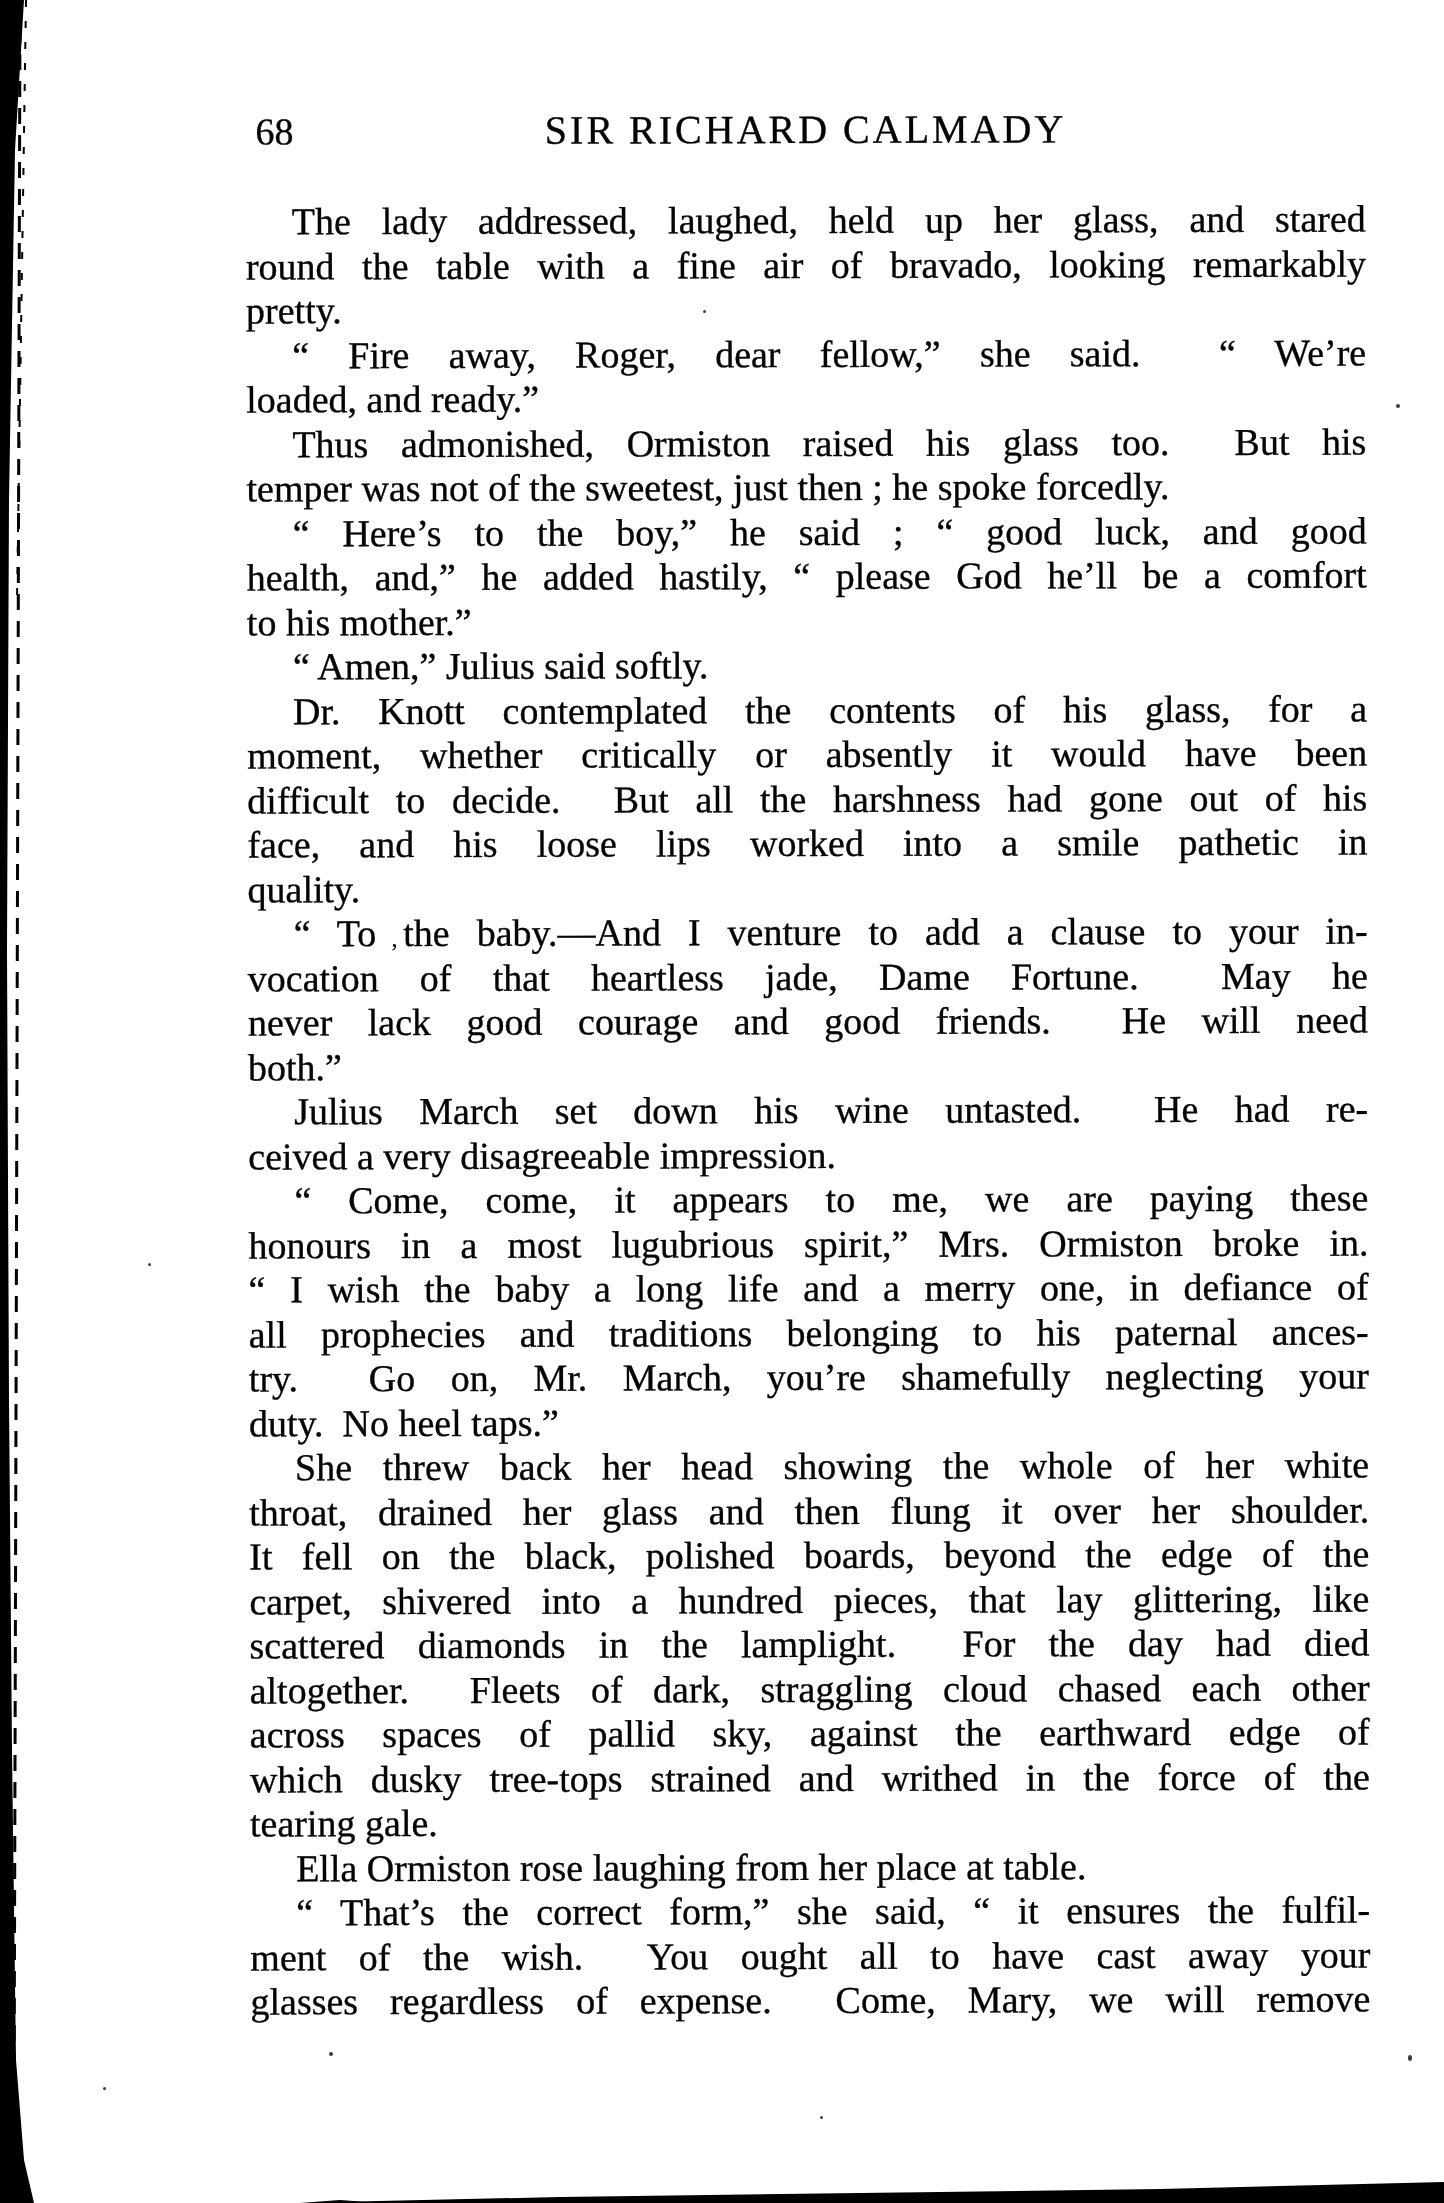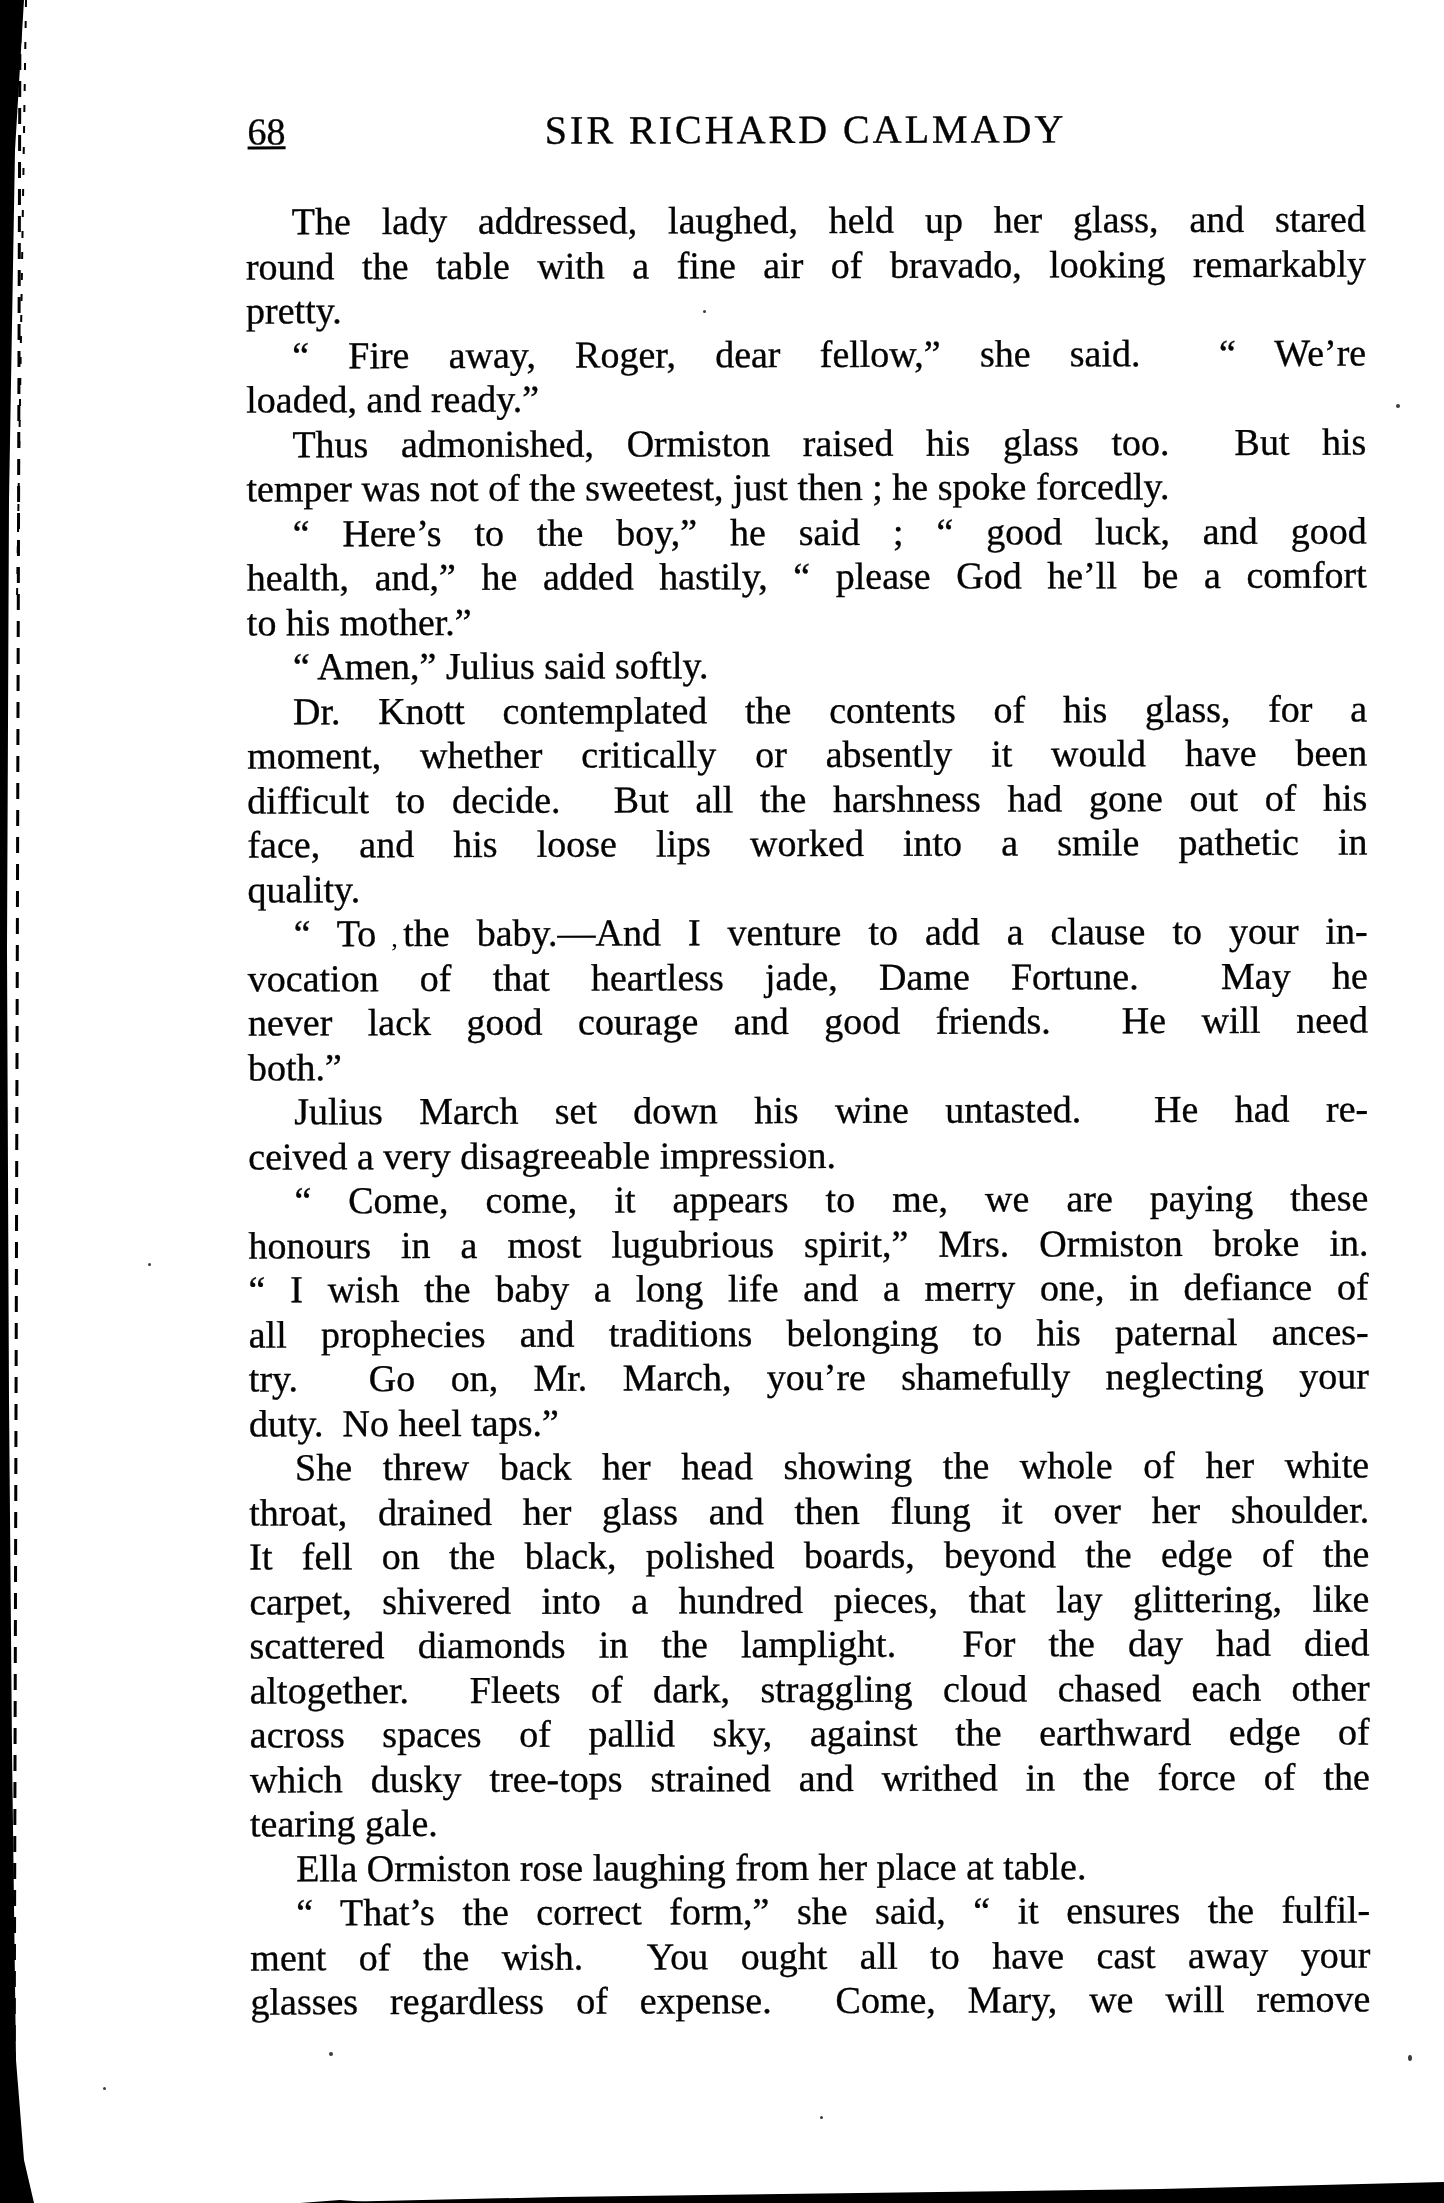--- a/index.html
+++ b/index.html
@@ -26,23 +26,22 @@
     -webkit-text-stroke: 0.35px #000;
   }
   .running-head {
     position: relative;
     height: 44px;
     line-height: 44px;
     font-size: 38px;
   }
   .folio {
     position: absolute;
-    left: 2px;
+    left: 10px;
     top: 0;
-    text-decoration: underline;
   }
   .running-title {
     display: block;
     text-align: center;
     font-size: 40px;
     letter-spacing: 3px;
     white-space: nowrap;
   }
   .text-block {
     margin-top: 46px;

